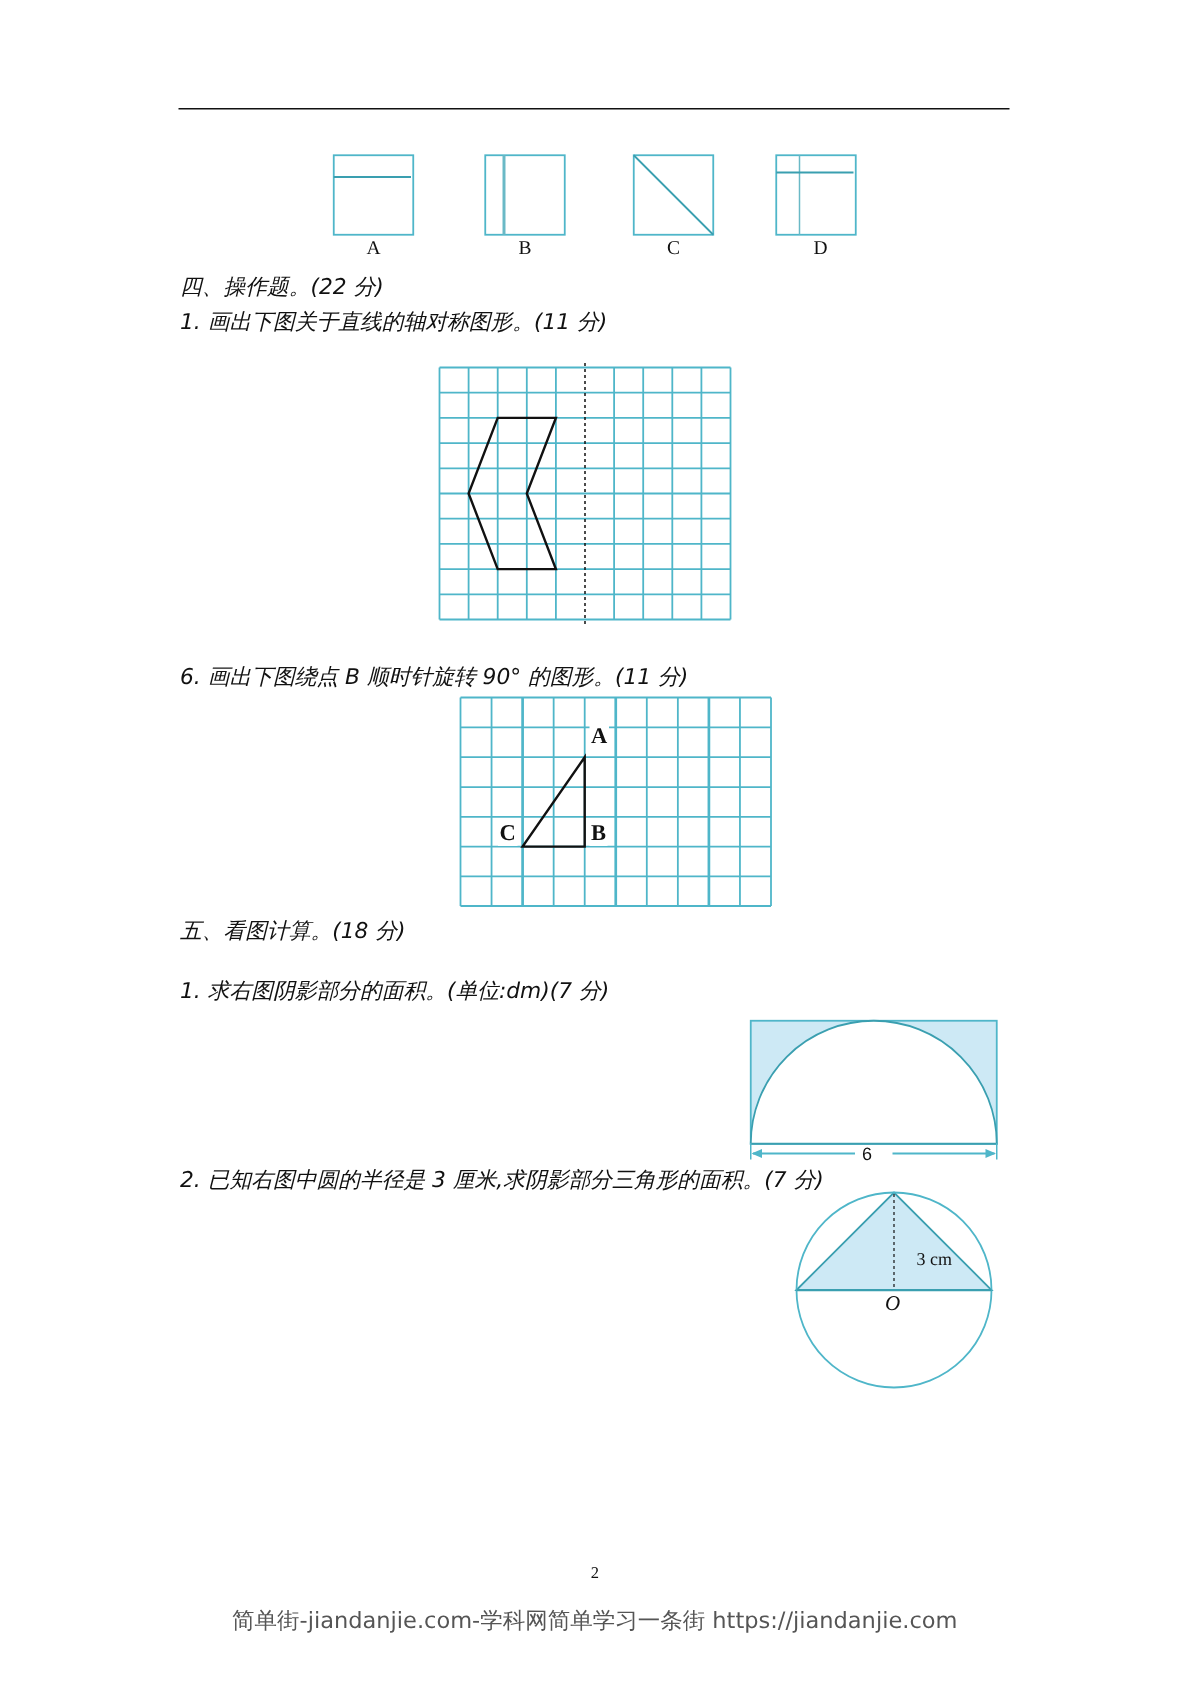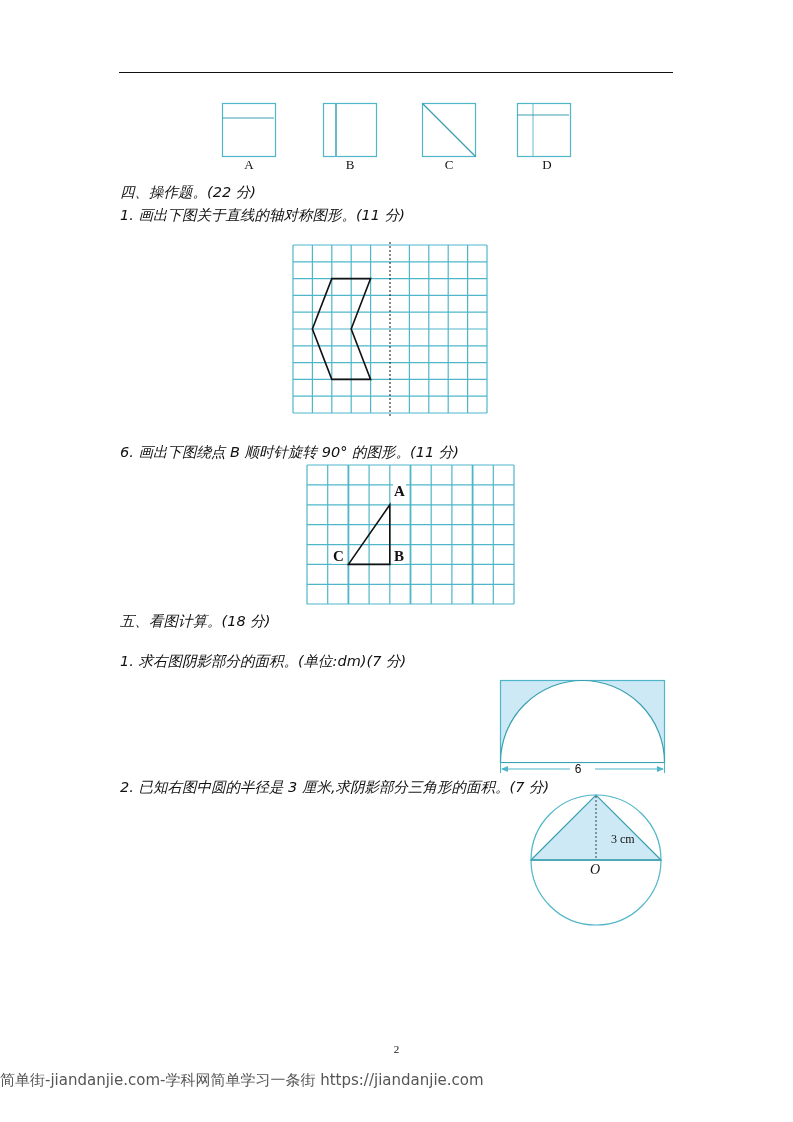--- a/index.html
+++ b/index.html
@@ -4,21 +4,21 @@
 <style>
   html, body { margin: 0; padding: 0; background: #ffffff; }
   body { width: 793px; height: 1122px; position: relative; overflow: hidden;
          font-family: "DejaVu Sans", "Liberation Sans", sans-serif; color: #111; }
   .abs { position: absolute; }
   .rule { left: 119px; top: 72px; width: 554px; height: 0; border-top: 1.5px solid #111; }
   .txt { font-size: 14.5px; white-space: nowrap; line-height: 18px; font-style: italic; }
   .serif { font-family: "Liberation Serif", "DejaVu Serif", serif; }
   .optlabel { font-family: "Liberation Serif", "DejaVu Serif", serif; font-size: 13px; width: 54px; text-align: center; }
   .pagenum { font-family: "Liberation Serif", serif; font-size: 11px; left: 0; width: 793px; text-align: center; top: 1043px; }
-  .footer { font-size: 15px; color: #555; left: 0; width: 793px; top: 1071px; font-family: "DejaVu Sans", sans-serif; }
+  .footer { font-size: 15px; color: #555; left: 0; width: 793px; text-align: center; top: 1071px; font-family: "DejaVu Sans", sans-serif; }
   svg { position: absolute; overflow: visible; }
 </style>
 </head>
 <body>
 
 <div class="abs rule"></div>
 
 <svg style="left:222px;top:103px;" width="54" height="54">
   <rect x="0.5" y="0.5" width="53" height="53" fill="none" stroke="#4fb6c9" stroke-width="1.2"></rect>
   <line x1="0.5" y1="15" x2="52" y2="15" stroke="#3a9fb0" stroke-width="1.2"></line>

